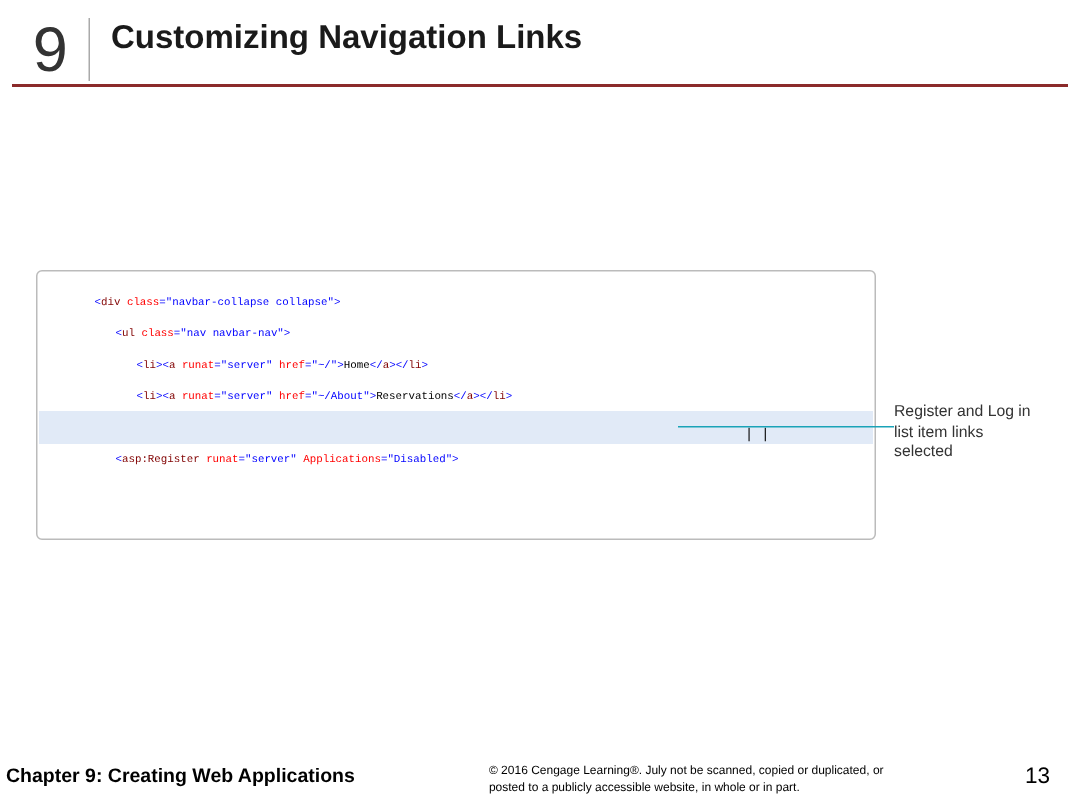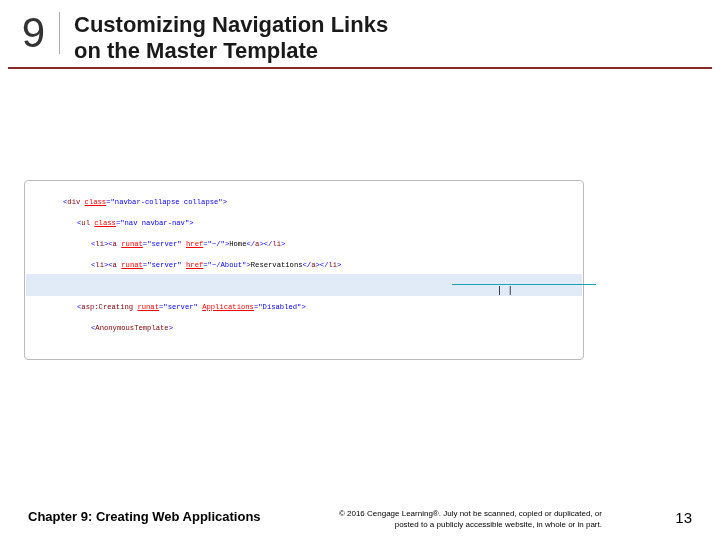--- a/index.html
+++ b/index.html
@@ -57,21 +57,21 @@
   .code-content {
     font-family: Consolas, "Courier New", monospace;
     font-size: 7.2px;
     line-height: 1.45;
     padding: 6px 6px 6px 10px;
     white-space: pre;
     color: #000;
   }
   .tag-angle { color: #0000ff; }
   .tag-name  { color: #800000; }
-  .attr-name { color: #ff0000; text-decoration: underline; }
+  .attr-name { color: #ff0000; }
   .attr-eq   { color: #0000ff; }
   .attr-val  { color: #0000ff; }
   .text-node { color: #000; }
 
   .code-line { display: block; }
   .indent2 { padding-left: 28px; }
   .indent3 { padding-left: 42px; }
   .indent4 { padding-left: 56px; }
 
   .highlight-band {
@@ -106,27 +106,26 @@
     top: 104px;
     left: 428px;
     width: 144px;
     height: 1px;
     background: #1aa3b8;
   }
 
   .footer {
     position: absolute;
     left: 0;
-    right: 0;
+    right: 16px;
     bottom: 10px;
-    padding: 0 28px;
+    padding: 0 4px;
     display: flex;
     align-items: flex-start;
     justify-content: space-between;
-    text-align: right;
   }
   .chapter-label {
     font-size: 13px;
     font-weight: 700;
     color: #000;
     flex: 0 0 auto;
   }
   .copyright {
     font-size: 8px;
     color: #000;
@@ -142,46 +141,45 @@
     flex: 0 0 auto;
   }
 </style>
 </head>
 <body>
 
 <div class="header">
   <div class="chapter-num">9</div>
   <div class="title">
     <span class="title-line1">Customizing Navigation Links</span>
-    <span class="title-line2">on the Master Template</span>
   </div>
 </div>
 
 <div class="figure">
   <div class="code-pane">
 
     <div class="highlight-band"></div>
     <div class="code-content">
 <span class="code-line indent2"><span class="tag-angle">&lt;</span><span class="tag-name">div</span> <span class="attr-name">class</span><span class="attr-eq">=</span><span class="attr-val">"navbar-collapse collapse"</span><span class="tag-angle">&gt;</span></span>
 <span class="code-line indent3"><span class="tag-angle">&lt;</span><span class="tag-name">ul</span> <span class="attr-name">class</span><span class="attr-eq">=</span><span class="attr-val">"nav navbar-nav"</span><span class="tag-angle">&gt;</span></span>
 <span class="code-line indent4"><span class="tag-angle">&lt;</span><span class="tag-name">li</span><span class="tag-angle">&gt;&lt;</span><span class="tag-name">a</span> <span class="attr-name">runat</span><span class="attr-eq">=</span><span class="attr-val">"server"</span> <span class="attr-name">href</span><span class="attr-eq">=</span><span class="attr-val">"~/"</span><span class="tag-angle">&gt;</span><span class="text-node">Home</span><span class="tag-angle">&lt;/</span><span class="tag-name">a</span><span class="tag-angle">&gt;&lt;/</span><span class="tag-name">li</span><span class="tag-angle">&gt;</span></span>
 <span class="code-line indent4"><span class="tag-angle">&lt;</span><span class="tag-name">li</span><span class="tag-angle">&gt;&lt;</span><span class="tag-name">a</span> <span class="attr-name">runat</span><span class="attr-eq">=</span><span class="attr-val">"server"</span> <span class="attr-name">href</span><span class="attr-eq">=</span><span class="attr-val">"~/About"</span><span class="tag-angle">&gt;</span><span class="text-node">Reservations</span><span class="tag-angle">&lt;/</span><span class="tag-name">a</span><span class="tag-angle">&gt;&lt;/</span><span class="tag-name">li</span><span class="tag-angle">&gt;</span></span>
 <span class="code-line indent3">&nbsp;</span>
-<span class="code-line indent3"><span class="tag-angle">&lt;</span><span class="tag-name">asp:Creating</span> <span class="attr-name">runat</span><span class="attr-eq">=</span><span class="attr-val">"server"</span> <span class="attr-name">Applications</span><span class="attr-eq">=</span><span class="attr-val">"Disabled"</span><span class="tag-angle">&gt;</span></span>
-<span class="code-line indent4"><span class="tag-angle">&lt;</span><span class="tag-name">AnonymousTemplate</span><span class="tag-angle">&gt;</span></span>
+<span class="code-line indent3"><span class="tag-angle">&lt;</span><span class="tag-name">asp:Register</span> <span class="attr-name">runat</span><span class="attr-eq">=</span><span class="attr-val">"server"</span> <span class="attr-name">Applications</span><span class="attr-eq">=</span><span class="attr-val">"Disabled"</span><span class="tag-angle">&gt;</span></span>
 
 
 
 
 
 
 
     </div>
     <div class="cursor-bar">| |</div>
   </div>
   <div class="callout-line"></div>
+  <div class="callout">Register and Log in list item links selected</div>
 </div>
 
 <div class="footer">
   <div class="chapter-label">Chapter 9: Creating Web Applications</div>
   <div class="copyright">© 2016 Cengage Learning®. July not be scanned, copied or duplicated, or posted to a publicly accessible website, in whole or in part.</div>
   <div class="page-num">13</div>
 </div>
 
 </body></html>

